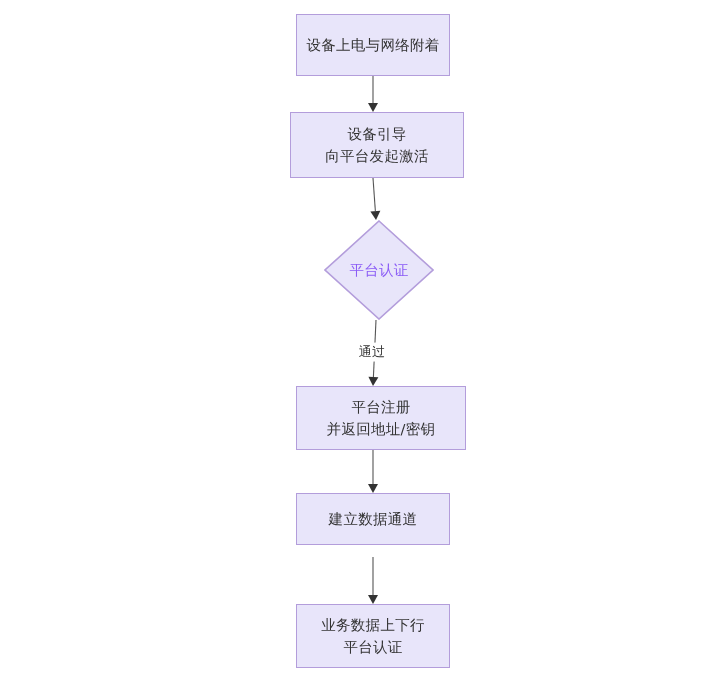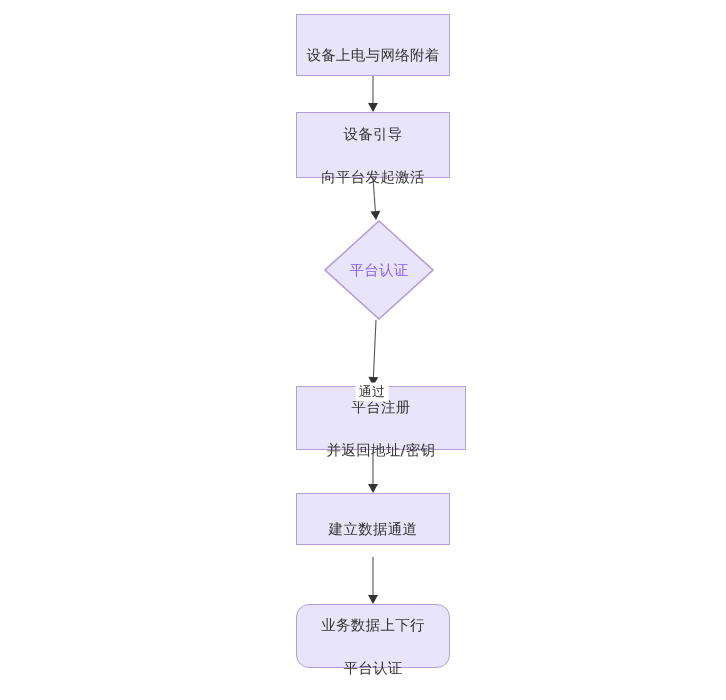--- a/index.html
+++ b/index.html
@@ -30,21 +30,21 @@
     display: flex;
     flex-direction: column;
     align-items: center;
     justify-content: center;
     font-size: 14.5px;
     line-height: 1.55;
     text-align: center;
     letter-spacing: 0.3px;
     white-space: nowrap;
   }
-  .node .ln { display: block; margin-top: 21px; }
+  .node .ln { display: block; }
 
   .diamond-wrap {
     position: absolute;
     display: flex;
     align-items: center;
     justify-content: center;
   }
   .diamond-shape {
     position: absolute;
     left: 0; top: 0;
@@ -65,21 +65,20 @@
     position: absolute;
     background: #ffffff;
     color: #333333;
     font-size: 13px;
     line-height: 1.3;
     letter-spacing: 0.3px;
     white-space: nowrap;
     padding: 1px 3px;
     z-index: 3;
     transform: translate(-50%, -50%);
-    margin-top: 40px;
   }
 </style>
 </head>
 <body>
 
 <div id="canvas">
 
   <svg id="edge-layer" width="726" height="700" style="position:absolute;left:0;top:0;">
       <line x1="373" y1="76" x2="373" y2="103" stroke="#555555" stroke-width="1.1"></line>
       <polygon points="373,112 368,103 378,103" fill="#333333"></polygon>
@@ -90,41 +89,41 @@
       <line x1="373" y1="450" x2="373" y2="484" stroke="#555555" stroke-width="1.1"></line>
       <polygon points="373,493 368,484 378,484" fill="#333333"></polygon>
       <line x1="373" y1="557" x2="373" y2="595" stroke="#555555" stroke-width="1.1"></line>
       <polygon points="373,604 368,595 378,595" fill="#333333"></polygon>
     </svg>
 
   <div class="node" id="node-n1" style="left: 296px; top: 14px; width: 154px; height: 62px;">
     <span class="ln">设备上电与网络附着</span>
   </div>
 
-  <div class="node" id="node-n2" style="left: 296px; top: 112px; width: 154px; height: 66px;">
+  <div class="node" id="node-n2" style="left: 290px; top: 112px; width: 174px; height: 66px;">
     <span class="ln">设备引导</span>
     <span class="ln">向平台发起激活</span>
   </div>
 
   <div class="diamond-wrap" id="node-n3" style="left: 324px; top: 220px; width: 110px; height: 100px;">
     <svg class="diamond-shape" viewBox="0 0 110 100" preserveAspectRatio="none">
       <polygon points="55,1 109,50 55,99 1,50" fill="#e8e5fa" stroke="#b39ddb" stroke-width="1.6"></polygon>
     </svg>
     <span class="diamond-label">平台认证</span>
   </div>
 
   <div class="node" id="node-n4" style="left: 296px; top: 386px; width: 170px; height: 64px;">
     <span class="ln">平台注册</span>
     <span class="ln">并返回地址/密钥</span>
   </div>
 
   <div class="node" id="node-n5" style="left: 296px; top: 493px; width: 154px; height: 52px;">
     <span class="ln">建立数据通道</span>
   </div>
 
-  <div class="node" id="node-n6" style="left: 296px; top: 604px; width: 154px; height: 64px; border-radius: 13px;">
+  <div class="node" id="node-n6" style="left: 296px; top: 604px; width: 154px; height: 64px;">
     <span class="ln">业务数据上下行</span>
     <span class="ln">平台认证</span>
   </div>
 
   <div class="edge-label" id="edge-label-e3" style="left: 372px; top: 352px;">通过</div>
 
 </div>
 
 </body></html>

